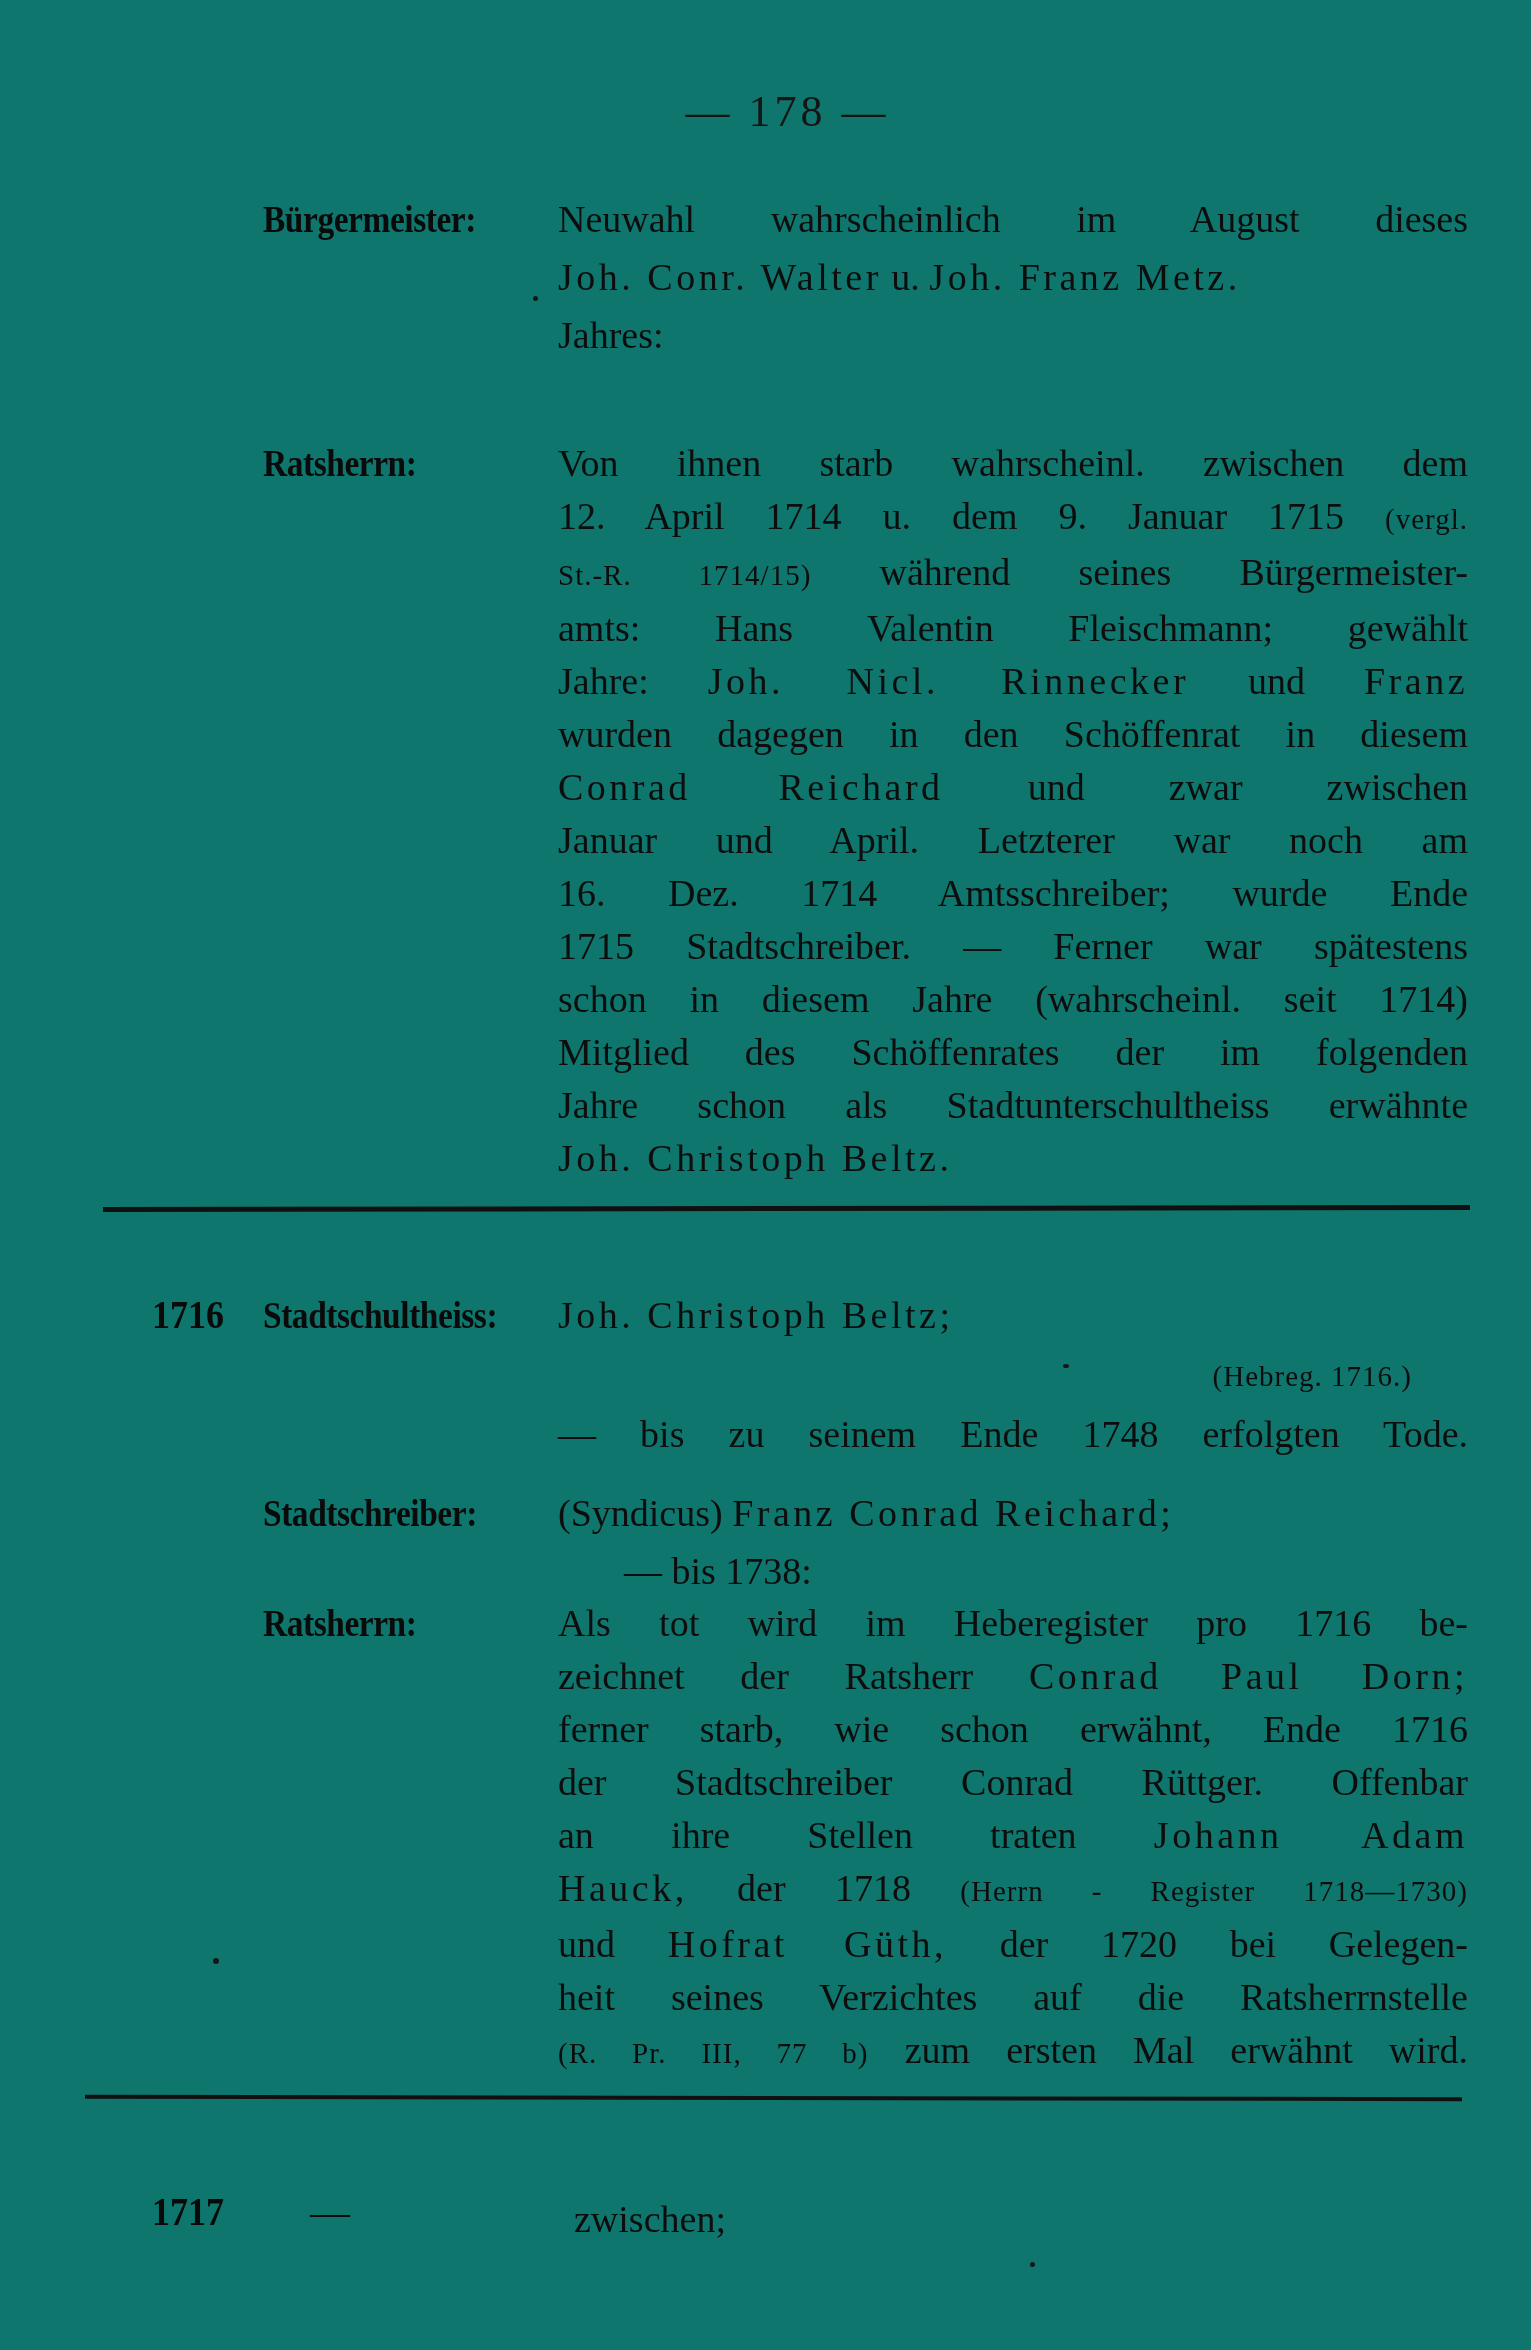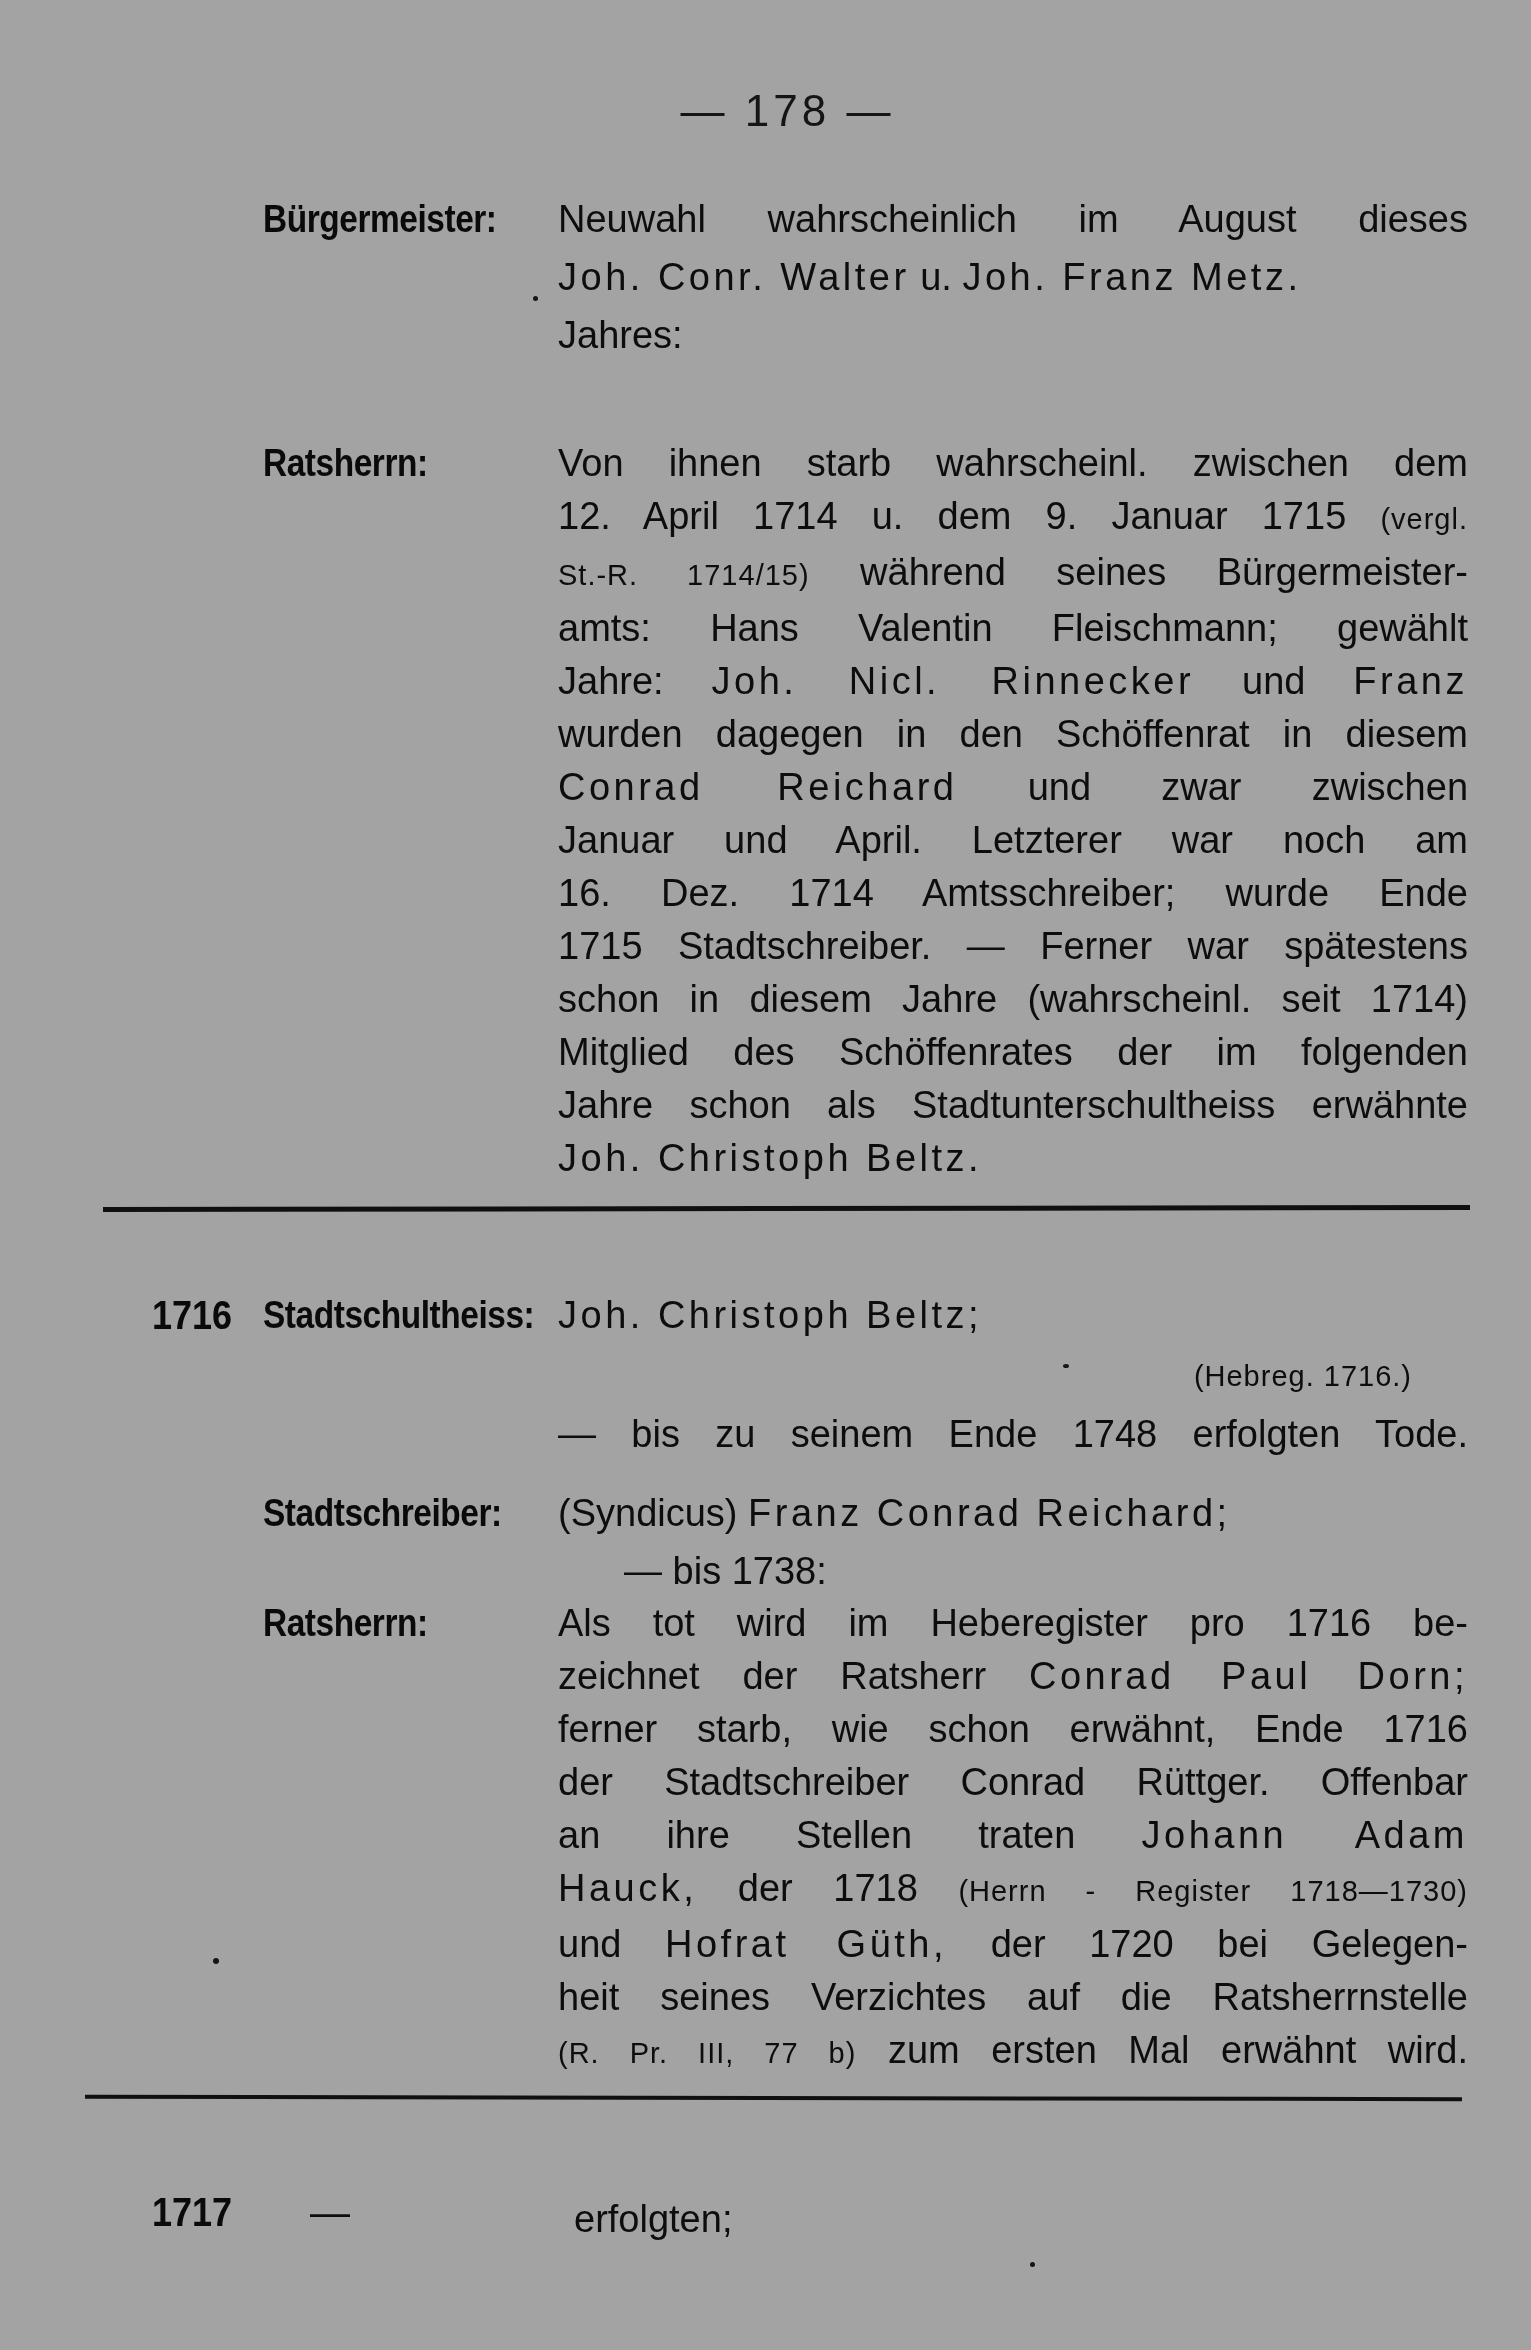--- a/index.html
+++ b/index.html
@@ -1,23 +1,23 @@
 <!DOCTYPE html>
 <html><head>
 <meta charset="utf-8">
 <style>
   * { margin: 0; padding: 0; box-sizing: border-box; }
   html, body { background: #ffffff; }
   .page {
     position: relative;
     width: 1531px;
     height: 2350px;
-    background: #a3a3a3;
+    background: #0f766e;
     overflow: hidden;
-    font-family: Liberation Sans, sans-serif;
+    font-family: Liberation Serif, serif;
     color: #0d0d0d;
   }
   .abs { position: absolute; }
 
   .pagenum {
     left: 105px; top: 86px; width: 1365px;
     text-align: center;
     font-size: 44px;
     letter-spacing: 4px;
     color: #151515;
@@ -139,21 +139,21 @@
     <div class="line jl"><span class="seg-n">und </span><span class="seg-sp">Hofrat Güth,</span><span class="seg-n"> der 1720 bei Gelegen-</span></div>
     <div class="line jl"><span class="seg-n">heit seines Verzichtes auf die Ratsherrnstelle</span></div>
     <div class="line jl"><span class="seg-small">(R. Pr. III, 77 b)</span><span class="seg-n"> zum ersten Mal erwähnt wird.</span></div>
   </div>
 
   <div class="rule rule-2"></div>
 
   <div class="abs year lh58" style="left:152px; top:2183px;">1717</div>
   <div class="abs dash-col" style="left:310px; top:2183px;">—</div>
   <div class="abs body-col lh58" style="top:2190px;">
-    <div class="line ll indent-sm">erfolgten;</div>
+    <div class="line ll indent-sm">zwischen;</div>
   </div>
 
   <div class="speck speck-1"></div>
   <div class="speck speck-2"></div>
   <div class="speck speck-3"></div>
   <div class="speck speck-4"></div>
 
 </div>
 
 </body></html>

